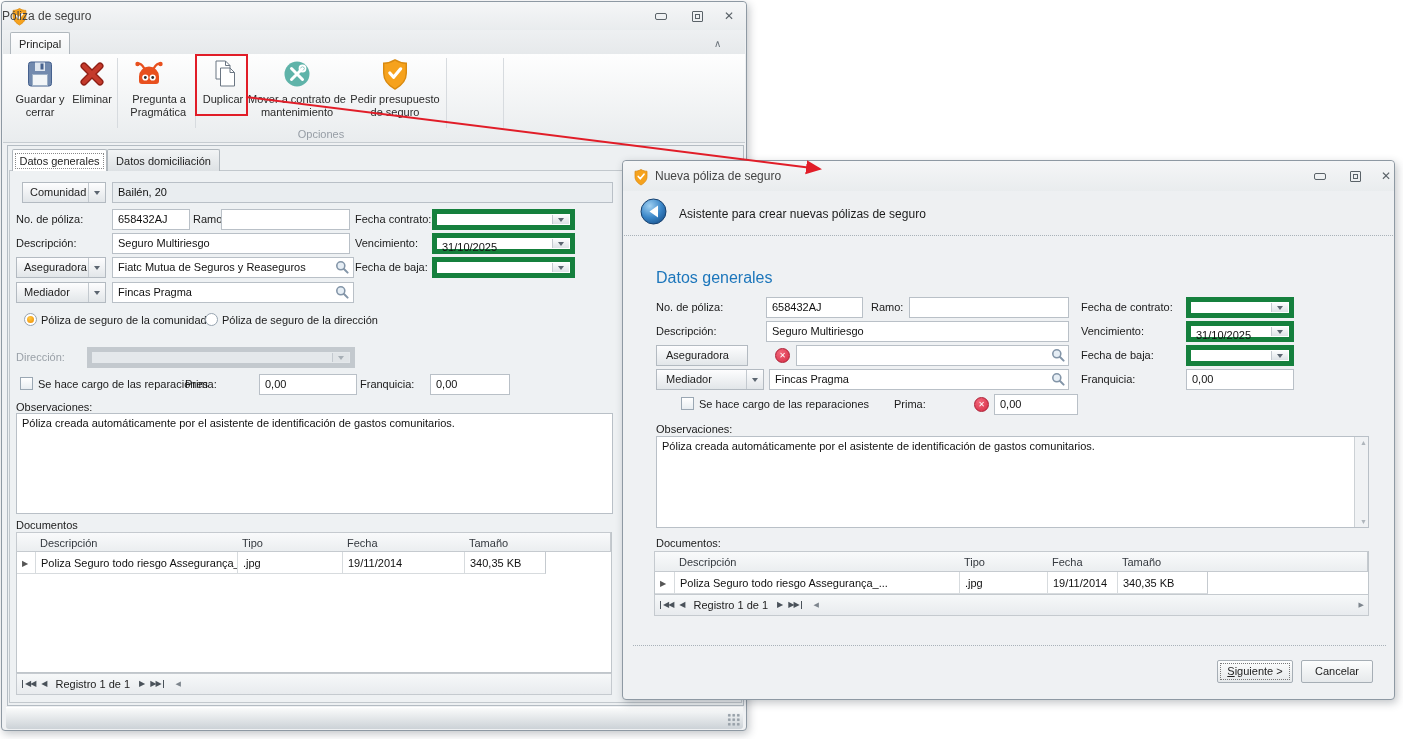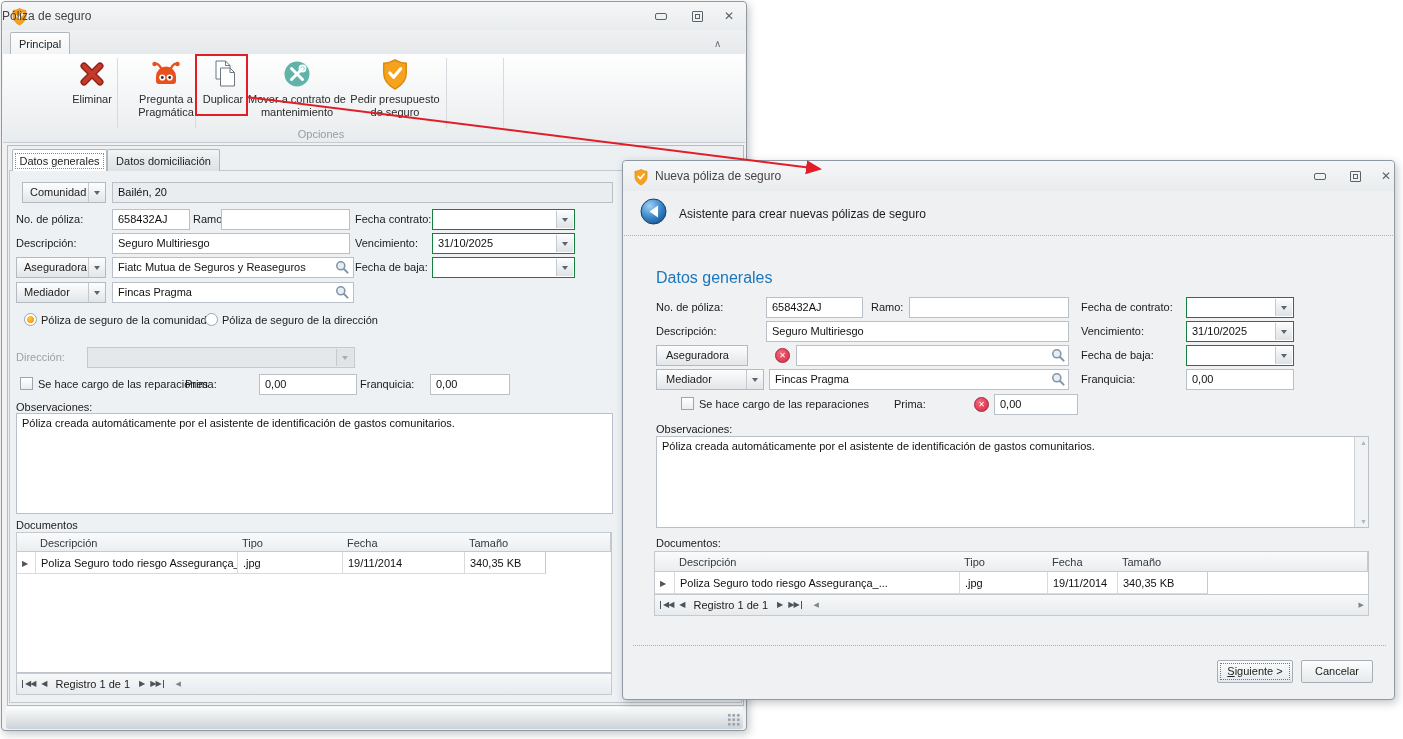--- a/index.html
+++ b/index.html
@@ -15,21 +15,21 @@
   .glyph-max{width:9px;height:9px;border:1px solid #5a6268;border-radius:1px;position:relative;}
   .glyph-max::after{content:"";position:absolute;left:2px;top:2px;width:3px;height:3px;border:1px solid #5a6268;}
   .glyph-close{font-size:12px;font-weight:bold;line-height:1;}
   .lbl{position:absolute;font-size:11px;color:#1b1b1b;white-space:nowrap;}
   .lbl.dis{color:#9aa1a8;}
   .inp{position:absolute;height:21px;background:#fff;border:1px solid #b9c0c7;box-sizing:border-box;
     font-size:11px;color:#111;padding:3px 4px 0 5px;white-space:nowrap;overflow:hidden;}
   .inp.ro{background:#e9edf0;}
   .ta{position:absolute;background:#fff;border:1px solid #b9c0c7;box-sizing:border-box;
     font-size:11px;color:#111;padding:3px 5px;}
-  .ddl{position:absolute;height:21px;background:#fff;border:1px solid #15803d;box-sizing:border-box;
+  .ddl{position:absolute;height:21px;background:#fff;border:5px solid #15803d;box-sizing:border-box;
     font-size:11px;color:#111;padding:3px 20px 0 5px;white-space:nowrap;}
   .ddl .dbtn{position:absolute;right:1px;top:1px;bottom:1px;width:16px;
     background:linear-gradient(#fbfcfd,#dde2e6);border-left:1px solid #c3c9cf;
     display:flex;align-items:center;justify-content:center;}
   .ddl.dis{background:#e4e8eb;border-color:#c3c9ce;}
   .ddl.dis .dbtn{background:#e0e4e7;}
   .dda{width:0;height:0;border:3px solid transparent;border-top:4px solid #5b6570;margin-top:3px;}
   .dis .dda{border-top-color:#a7afb6;}
   .selbtn{position:absolute;height:21px;box-sizing:border-box;border:1px solid #b3bac1;
     background:linear-gradient(#fdfdfe,#e2e6e9);font-size:11px;color:#222;padding:3px 0 0 7px;white-space:nowrap;}
@@ -102,31 +102,42 @@
       <span class="glyph-close">✕</span>
     </div>
 
   <div class="abs" style="left:1px;right:1px;top:28px;height:24px;background:linear-gradient(#eef0f2,#e6e9eb);"></div>
   <div class="tab active" style="left:8px;top:30px;width:60px;background:linear-gradient(#fdfdfe,#f2f4f5);">
     <span>Principal</span>
   </div>
   <span class="chev" style="left:712px;top:36px;">∧</span>
 
   <div class="abs" style="left:1px;right:1px;top:52px;height:88px;background:linear-gradient(#fefefe,#e9ecee);border-bottom:1px solid #c6ccd1;">
+    <div class="rbtn" style="left:8px;width:58px;">
+      <span class="ic">
+          <svg width="32" height="32" viewBox="0 0 32 32">
+            <rect x="4.5" y="4" width="23" height="24" rx="2.5" fill="#7189ae" stroke="#46618e"></rect>
+            <rect x="11" y="4.5" width="10" height="8.5" fill="#dfe6ef"></rect>
+            <rect x="16.5" y="5.5" width="3" height="6" fill="#46618e"></rect>
+            <rect x="8.5" y="16.5" width="15" height="11" fill="#f2f5f8" stroke="#9db0c6"></rect>
+          </svg>
+        </span>
+      <span>Guardar y cerrar</span>
+    </div>
     <div class="rbtn" style="left:66px;width:46px;">
       <span class="ic">
           <svg width="32" height="32" viewBox="0 0 32 32">
             <path d="M8 8 L24 24 M24 8 L8 24" stroke="#8f1f15" stroke-width="7" stroke-linecap="round"></path>
             <path d="M8 8 L24 24 M24 8 L8 24" stroke="#c43a2b" stroke-width="4.4" stroke-linecap="round"></path>
           </svg>
         </span>
       <span>Eliminar</span>
     </div>
     <div class="rsep" style="left:114px;"></div>
-    <div class="rbtn" style="left:126px;width:74px;">
+    <div class="rbtn" style="left:109px;width:74px;text-align:right;">
       <span class="ic">
           <svg width="32" height="32" viewBox="0 0 32 32">
             <path d="M11 10 C9 6.5 6.5 5 4.8 6.2" fill="none" stroke="#e8501e" stroke-width="2.4" stroke-linecap="round"></path>
             <path d="M21 10 C23 6.5 25.5 5 27.2 6.2" fill="none" stroke="#e8501e" stroke-width="2.4" stroke-linecap="round"></path>
             <circle cx="4.5" cy="6" r="2.2" fill="#e8501e"></circle>
             <circle cx="27.5" cy="6" r="2.2" fill="#e8501e"></circle>
             <path d="M16 8.5 a10 10 0 0 1 10 10 v4.5 a3 3 0 0 1 -3 3 h-14 a3 3 0 0 1 -3 -3 v-4.5 a10 10 0 0 1 10 -10 z" fill="#e8501e"></path>
             <circle cx="12.3" cy="19.5" r="3.1" fill="#fff"></circle>
             <circle cx="19.7" cy="19.5" r="3.1" fill="#fff"></circle>
             <circle cx="12.3" cy="19.5" r="1.4" fill="#2d2d2d"></circle>

